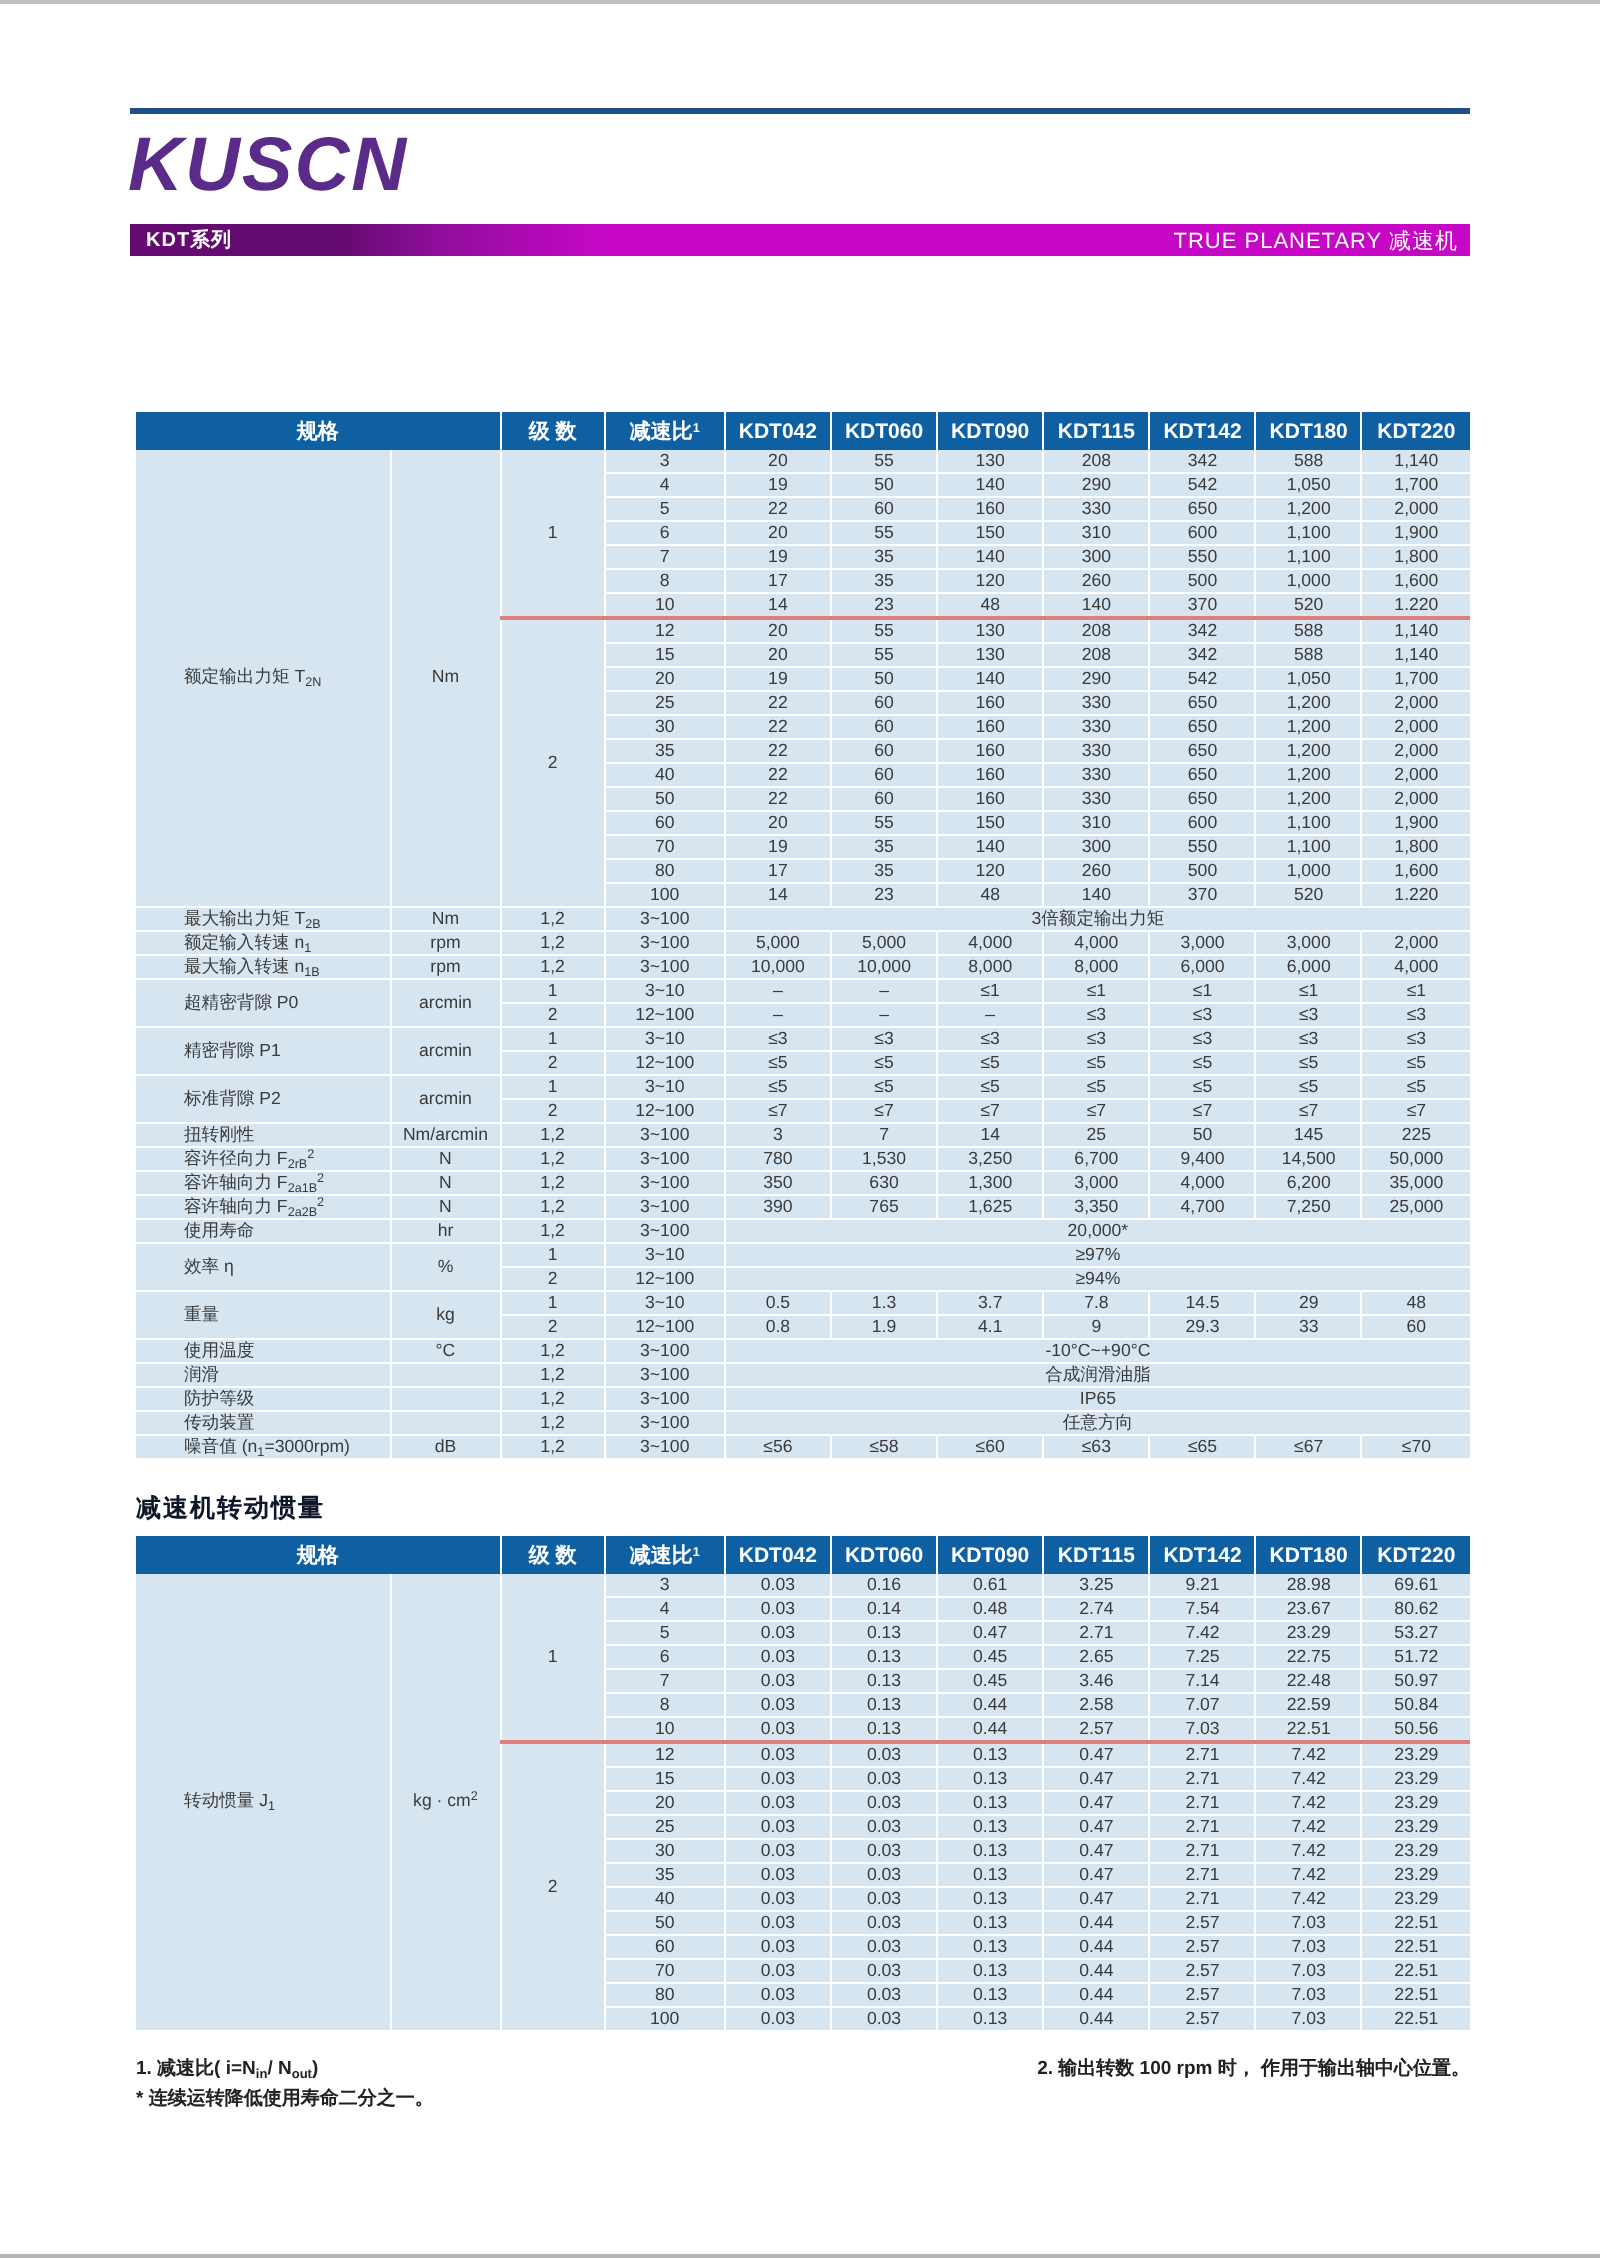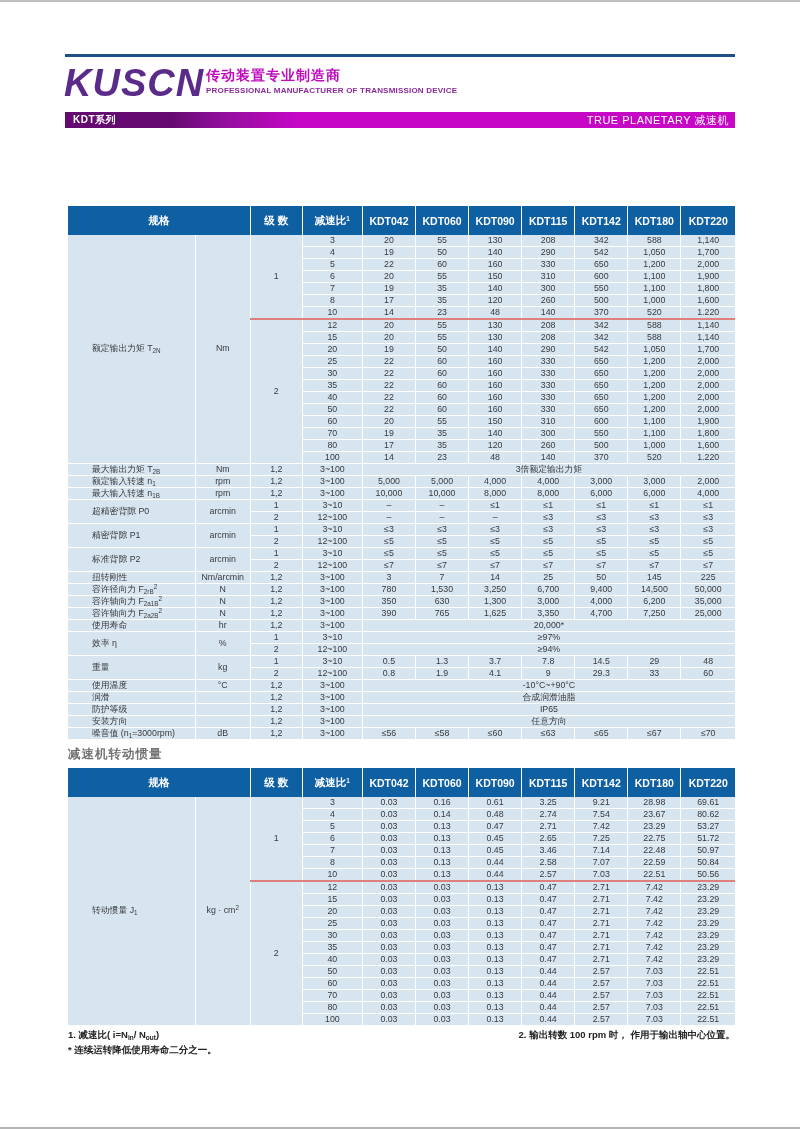--- a/index.html
+++ b/index.html
@@ -27,58 +27,54 @@
   .series-left{color:#fff;font-weight:bold;font-size:10px;padding-left:8px;letter-spacing:.5px;}
   .series-right{color:#fff;font-size:11px;padding-right:6px;letter-spacing:.5px;}
 
   .page-title{position:absolute;left:67px;top:162px;font-size:17px;font-weight:bold;color:#0d6cb5;letter-spacing:.2px;}
 
   
   .tbl{position:absolute;left:68px;width:667px;}
   .tbl table{border-collapse:collapse;table-layout:fixed;width:667px;}
   .tbl th{
     background:#0f5fa3;color:#ffffff;font-size:10.5px;font-weight:bold;
-    height:29px;padding:0;text-align:center;vertical-align:middle;
+    height:19px;padding:0;text-align:center;vertical-align:middle;
     border-right:1px solid #ffffff;white-space:nowrap;
   }
   .tbl th:last-child{border-right:none;}
   .tbl td{
     background:#d7e5f1;color:#3a3a3a;font-size:8.8px;height:11px;line-height:1.05;
     padding:0;text-align:center;vertical-align:middle;white-space:nowrap;
     border-right:1px solid #ffffff;border-bottom:1px solid #ffffff;
   }
   .tbl td:last-child{border-right:none;}
   .tbl td.lbl{text-align:left;padding-left:24px;}
   .tbl td.rt{border-top:2px solid #e0807d;}
   .tbl sub{font-size:6.3px;vertical-align:-2px;line-height:0;}
   .tbl sup{font-size:6.3px;vertical-align:3px;line-height:0;}
 
-  .section2-title{position:absolute;left:68px;top:746px;font-size:12.5px;font-weight:bold;color:#737373;letter-spacing:1px;}
+  .section2-title{position:absolute;left:68px;top:746px;font-size:12.5px;font-weight:bold;color:#0f172a;letter-spacing:1px;}
 
   
   .notes{position:absolute;left:68px;top:1028px;width:667px;font-size:9.5px;font-weight:bold;color:#222;}
   .notes-left{float:left;line-height:1.5;}
   .notes-right{float:right;text-align:right;line-height:1.5;}
   .notes sub{font-size:6.5px;vertical-align:-2px;}
 </style>
 </head>
 <body>
 
 <div class="page">
   <div class="edge-top"></div>
   <div class="edge-bottom"></div>
 
   <div class="top-rule"></div>
 
   <div class="logo">KUSCN</div>
 
-  <div class="slogan">
-    <div class="slogan-cn"><span class="light">传动装置</span><span class="bold">专业制造商</span></div>
-    <div class="slogan-en">PROFESSIONAL MANUFACTURER OF TRANSMISSION DEVICE</div>
-  </div>
 
   <div class="series-bar">
     <span class="series-left">KDT系列</span>
     <span class="series-right">TRUE PLANETARY 减速机</span>
   </div>
 
 
   <div class="tbl" style="top:206px">
       <table>
         <colgroup>
@@ -518,21 +514,21 @@
             <td colspan="7">合成润滑油脂</td>
           </tr>
           <tr>
             <td class="lbl">防护等级</td>
             <td></td>
             <td>1,2</td>
             <td>3~100</td>
             <td colspan="7">IP65</td>
           </tr>
           <tr>
-            <td class="lbl">安装方向</td>
+            <td class="lbl">传动装置</td>
             <td></td>
             <td>1,2</td>
             <td>3~100</td>
             <td colspan="7">任意方向</td>
           </tr>
           <tr>
             <td class="lbl">噪音值 (n<sub>1</sub>=3000rpm)</td>
             <td>dB</td>
             <td>1,2</td>
             <td>3~100</td>

